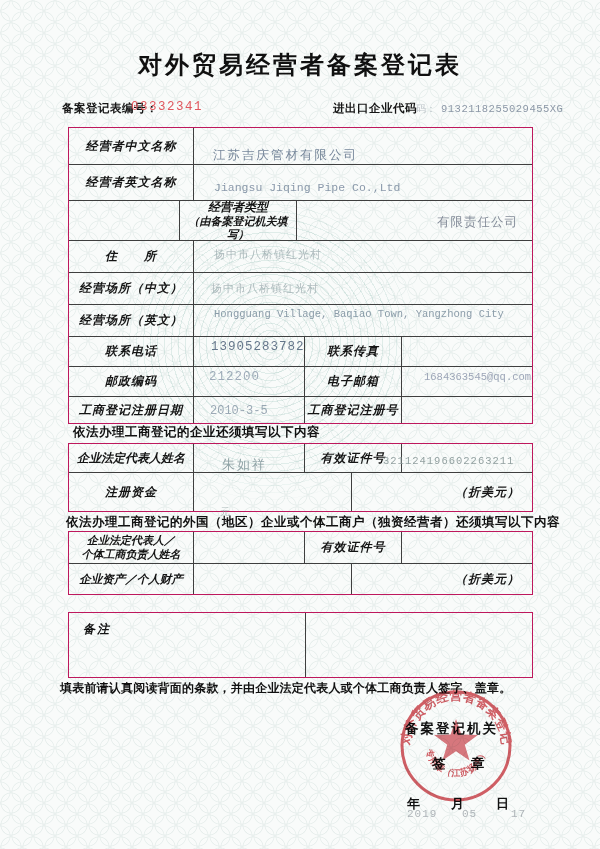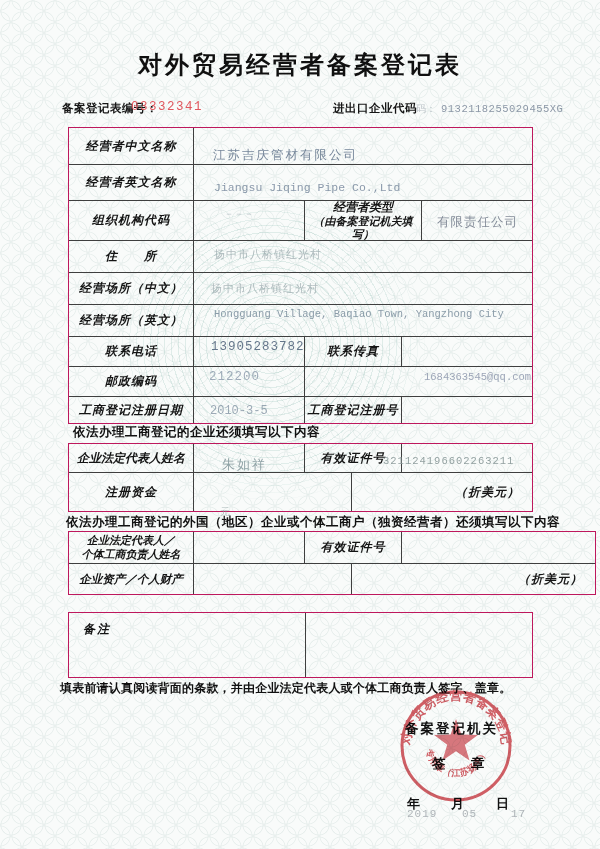--- a/index.html
+++ b/index.html
@@ -85,21 +85,20 @@
   <div class="tbl" style="left:68px;top:127px;width:465px;">
     <div class="row h37">
         <div class="cell w125 lbl">经营者中文名称</div>
         <div class="cell fx"></div>
       </div>
     <div class="row h36">
         <div class="cell w125 lbl">经营者英文名称</div>
         <div class="cell fx"></div>
       </div>
     <div class="row h40">
-      <div class="cell w125 lbl">组织机构代码</div>
       <div class="cell w111"></div>
       <div class="cell w117">
         <div class="lbl-sm" style="font-size:12px;">经营者类型</div>
         <div class="lbl-sm">（由备案登记机关填写）</div>
       </div>
       <div class="cell fx"></div>
     </div>
     <div class="row h32">
         <div class="cell w125 lbl">住　　所</div>
         <div class="cell fx"></div>
@@ -114,20 +113,21 @@
       </div>
     <div class="row h30">
       <div class="cell w125 lbl">联系电话</div>
       <div class="cell w111"></div>
       <div class="cell w97 lbl">联系传真</div>
       <div class="cell fx"></div>
     </div>
     <div class="row h30">
       <div class="cell w125 lbl">邮政编码</div>
       <div class="cell w111"></div>
+      <div class="cell w97 lbl">电子邮箱</div>
       <div class="cell fx"></div>
     </div>
     <div class="row h26">
       <div class="cell w125 lbl">工商登记注册日期</div>
       <div class="cell w111"></div>
       <div class="cell w97 lbl">工商登记注册号</div>
       <div class="cell fx"></div>
     </div>
   </div>
 
@@ -155,21 +155,21 @@
       <div class="cell w125 lbl">注册资金</div>
       <div class="cell w158"></div>
       <div class="cell fx usd">（折美元）</div>
     </div>
   </div>
   <div class="fill" style="left:222px;top:456px;font-size:13px;color:rgba(130,150,155,0.88);letter-spacing:2px;">朱如祥</div>
   <div class="fill typed" style="left:383px;top:455px;font-size:10.5px;letter-spacing:1px;color:rgba(140,155,155,0.95);">321124196602263211</div>
   <div class="fill" style="left:220px;top:505px;font-size:10px;color:rgba(140,160,160,0.7);">元</div>
 
   <div class="sec-head" style="left:66px;top:514px;">依法办理工商登记的外国（地区）企业或个体工商户（独资经营者）还须填写以下内容</div>
-  <div class="tbl" style="left:68px;top:531px;width:528px;">
+  <div class="tbl" style="left:68px;top:531px;width:465px;">
     <div class="row h32">
       <div class="cell w125">
         <div class="lbl-sm">企业法定代表人／</div>
         <div class="lbl-sm">个体工商负责人姓名</div>
       </div>
       <div class="cell w111"></div>
       <div class="cell w97 lbl">有效证件号</div>
       <div class="cell fx"></div>
     </div>
     <div class="row h30">

